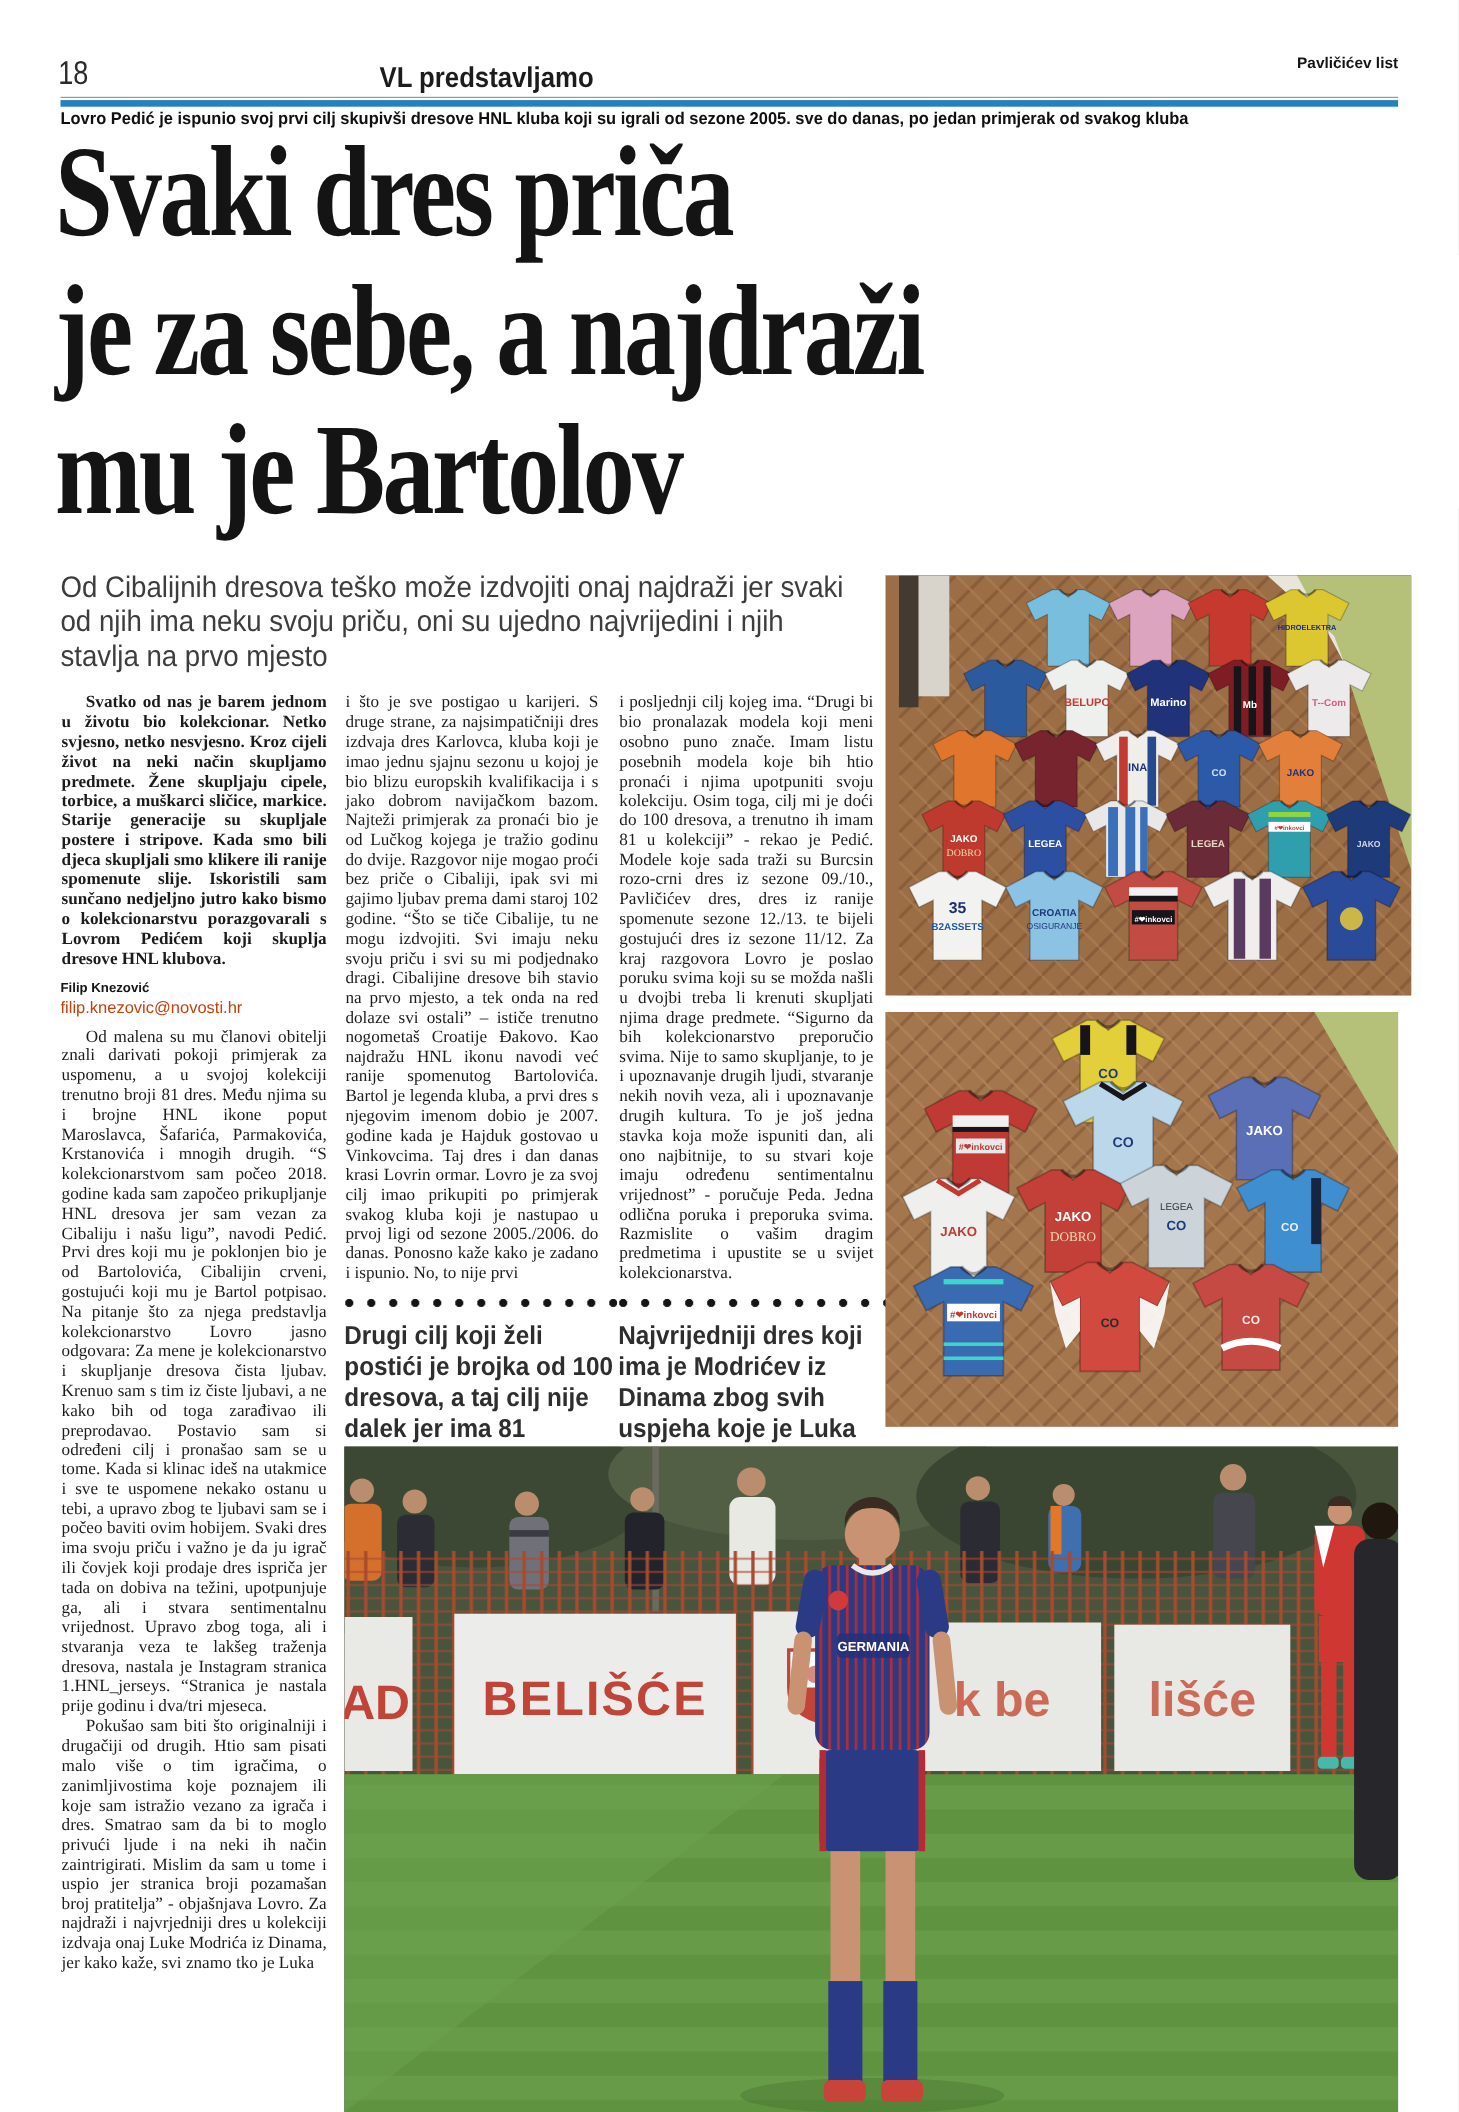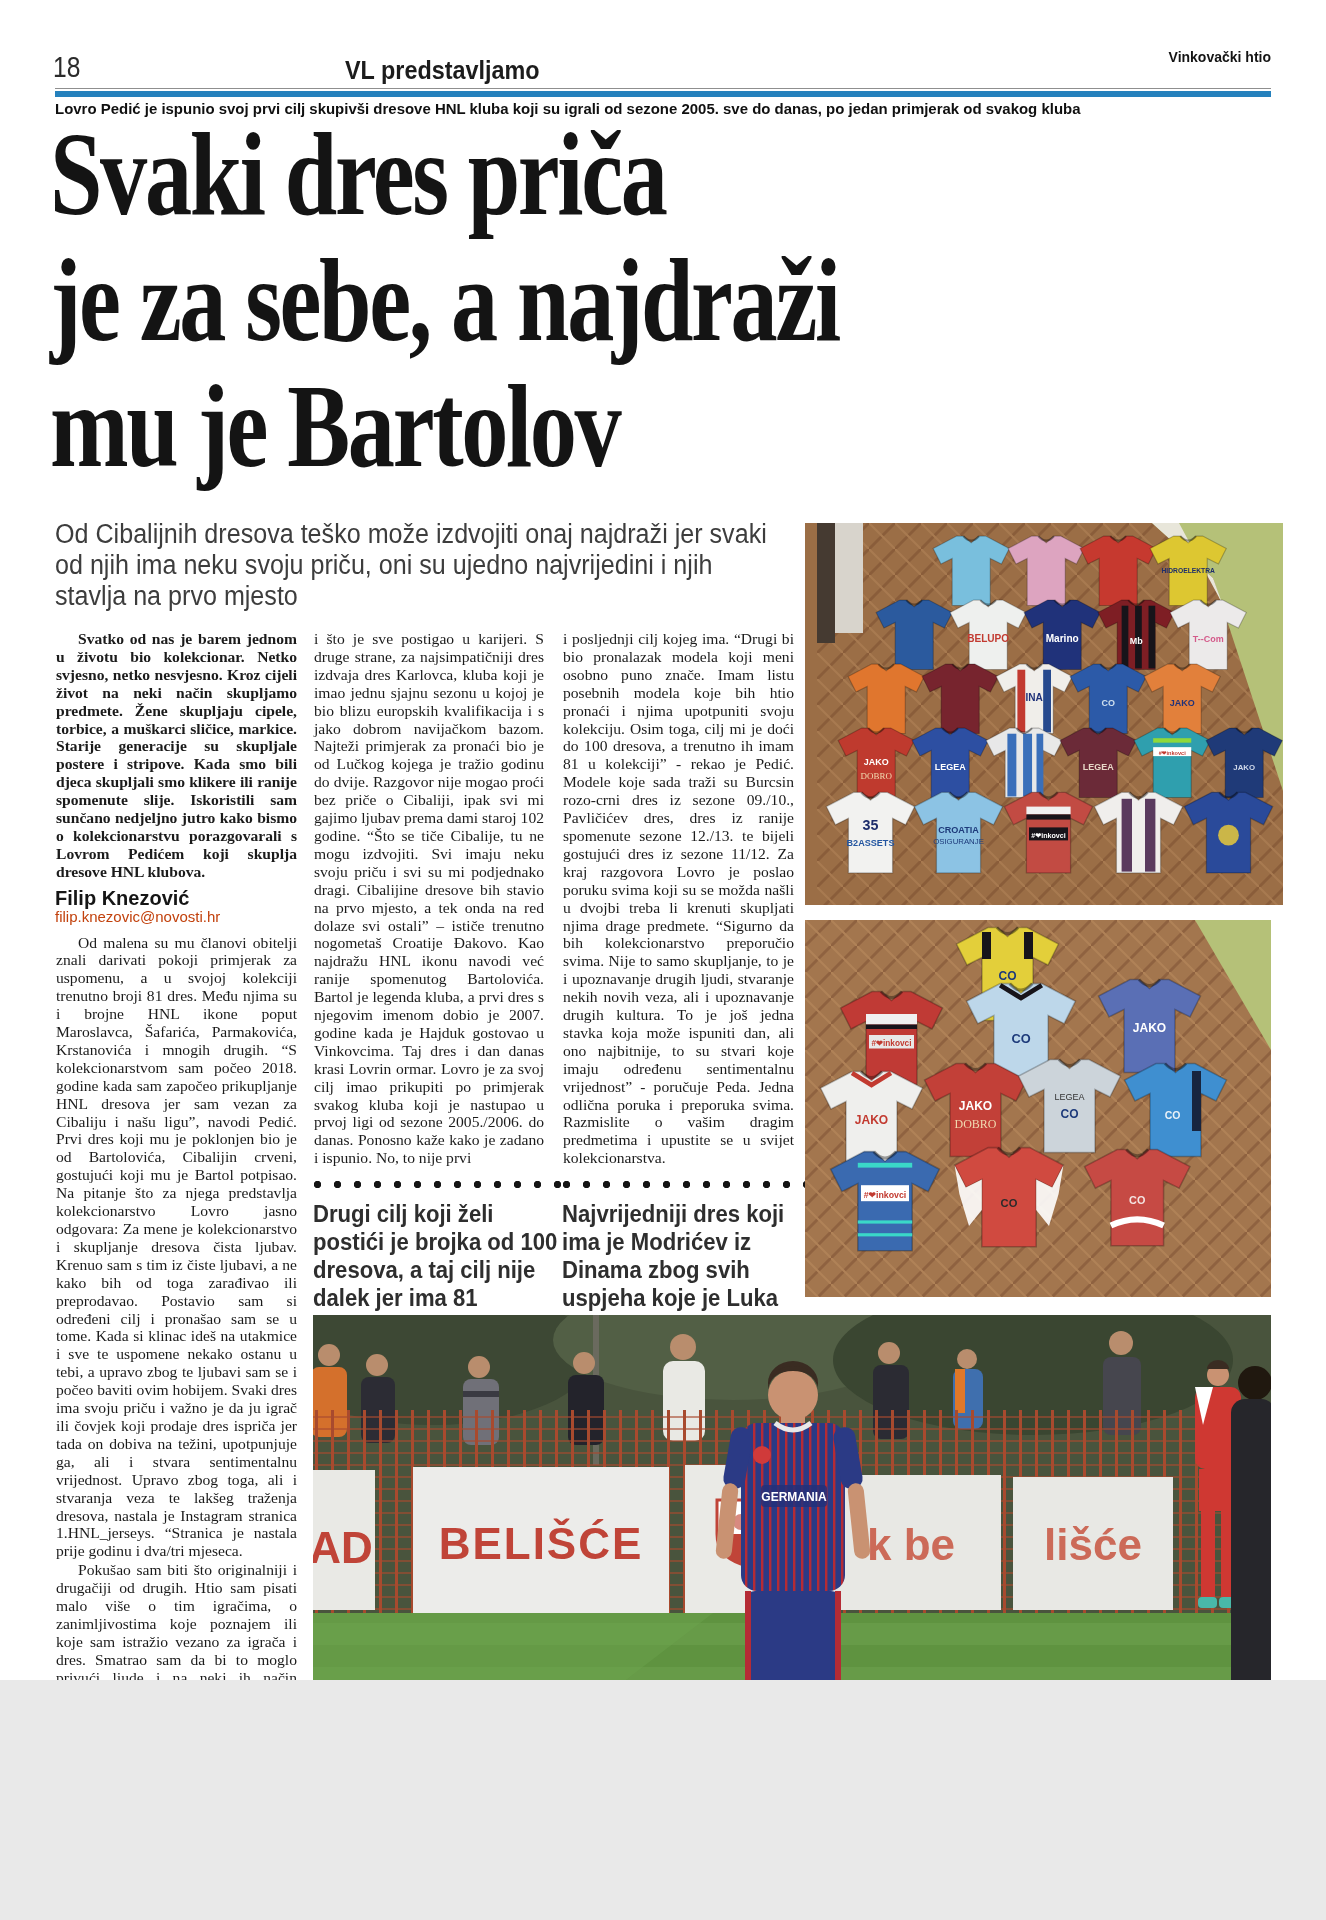--- a/index.html
+++ b/index.html
@@ -1,16 +1,16 @@
 <!DOCTYPE html>
 <html lang="hr"><head>
 <meta charset="utf-8">
 <style>
   html,body{margin:0;padding:0;background:#e9e9e9;}
-  .page{position:relative;width:1326px;height:1680px;background:#ffffff;margin:0 auto;overflow:hidden;
+  .page{position:relative;width:1326px;height:1920px;background:#ffffff;margin:0 auto;overflow:hidden;
         font-family:"Liberation Sans",sans-serif;color:#111;text-decoration:underline;}
   .abs{position:absolute;}
   
   .pageno{left:53px;top:50px;font-size:30px;color:#2b2b2b;transform:scaleX(.82);transform-origin:0 0;}
   .section{left:345px;top:55px;font-size:26px;font-weight:bold;color:#1c1c1c;transform:scaleX(.9);transform-origin:0 0;}
   .dateline{left:55px;top:49px;width:1216px;text-align:right;line-height:1.25;}
   .dateline .d{font-size:12px;color:#a7a7a7;letter-spacing:.3px;}
   .dateline .p{font-size:14px;font-weight:bold;color:#141414;}
   .ruleThin{left:55px;top:88px;width:1216px;height:1px;background:#8f8f8f;}
   .ruleBlue{left:55px;top:91px;width:1216px;height:6px;}
@@ -25,21 +25,21 @@
         transform:scaleX(.93);transform-origin:0 0;}
   
   .col{font-family:"Liberation Serif",serif;font-size:15.6px;line-height:17.9px;text-align:justify;
        color:#1b1b1b;overflow:hidden;}
   .col p{margin:1px;text-indent:22px;}
   .col1{left:55px;top:629px;width:243px;height:1253px;}
   .col2{left:313px;top:629px;width:232px;height:556px;}
   .col3{left:562px;top:629px;width:233px;height:556px;}
   .lead{font-weight:bold;}
   .byline{margin:9px 0 8px 0;font-family:"Liberation Sans",sans-serif;text-align:left;}
-  .byline .a{font-size:20px;font-weight:bold;color:#151515;}
+  .byline .a{font-size:12px;font-weight:bold;color:#151515;}
   .byline .e{font-size:15px;color:#c2410c;}
   
   .quote{width:248px;}
   .q1{left:313px;top:1180px;}
   .q2{left:562px;top:1180px;}
   .dots{height:9px;width:100%;margin-bottom:11px;
         background:radial-gradient(circle at 4.5px 4.5px,#151515 3.4px,rgba(0,0,0,0) 4px);
         background-size:20px 9px;background-repeat:repeat-x;}
   .qtext{font-size:23.5px;line-height:28px;font-weight:bold;color:#2e2e2e;
          transform:scaleX(.94);transform-origin:0 0;width:262px;}
@@ -51,21 +51,21 @@
   svg{display:block;}
 </style>
 </head>
 <body>
 
 <div class="page">
 
   <div class="abs pageno">18</div>
   <div class="abs section">VL predstavljamo</div>
   <div class="abs dateline">
-    <div class="p">Vinkovački htio</div>
+    <div class="p">Pavličićev list</div>
   </div>
   <div class="abs ruleThin"></div>
   <div class="abs ruleBlue" style="background:#2581bd;"></div>
 
   <div class="abs kicker">Lovro Pedić je ispunio svoj prvi cilj skupivši dresove HNL kluba koji su igrali od sezone 2005. sve do danas, po jedan primjerak od svakog kluba</div>
   <h1 class="abs headline" style="margin:0">
     <span>Svaki dres priča</span>
     <span>je za sebe, a najdraži</span>
     <span>mu je Bartolov</span>
   </h1>

